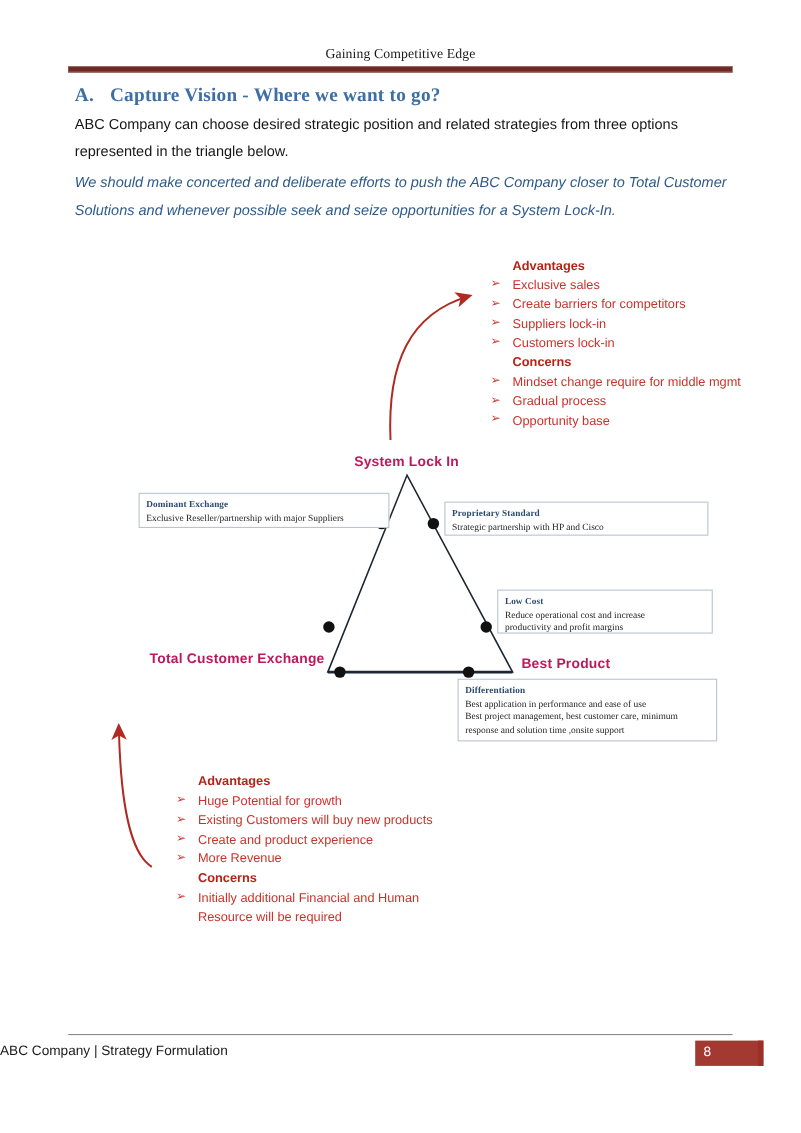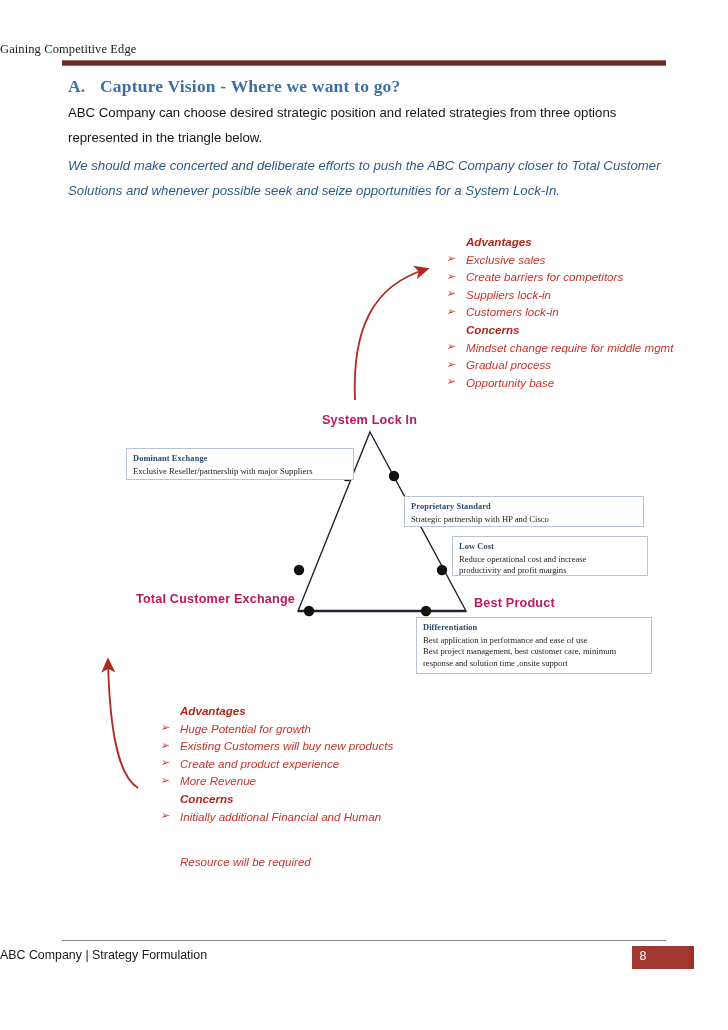--- a/index.html
+++ b/index.html
@@ -20,21 +20,21 @@
     width: 728px;
     height: 1030px;
     background: #ffffff;
   }
 
   
   .header-title {
     position: absolute;
     left: 0; top: 42px;
     width: 728px;
-    text-align: left;
+    text-align: center;
     font-family: "Liberation Serif", serif;
     font-size: 12.5px;
     color: #1a1a1a;
     letter-spacing: .1px;
   }
   .header-rule {
     position: absolute;
     left: 62px; top: 60px;
     width: 604px;
     height: 4px;
@@ -72,42 +72,40 @@
     color: #2e5a8a;
   }
 
   
   .red-list {
     position: absolute;
     font-family: "Liberation Sans", sans-serif;
     font-size: 11.6px;
     color: #c8322a;
     line-height: 17.6px;
-    font-style: italic;
   }
   .red-list .hdr {
     font-weight: bold;
     color: #b42318;
     padding-left: 28px;
   }
   .red-list .row {
     position: relative;
     padding-left: 28px;
     white-space: nowrap;
   }
   .red-list .row .bullet {
     position: absolute;
     left: 8px; top: -0.5px;
     font-size: 11px;
     color: #d0342c;
   }
   .red-list .cont {
     padding-left: 28px;
     white-space: nowrap;
-    margin-top: 28px;
   }
   .list-top { left: 438px; top: 233px; }
   .list-bottom { left: 152px; top: 702px; }
 
   
   .diagram {
     position: absolute;
     left: 0; top: 400px;
     width: 728px;
     height: 290px;
@@ -141,21 +139,21 @@
   .dgm-box .t {
     font-weight: bold;
     font-size: 8.4px;
     color: #2b4a6f;
     margin-bottom: 1px;
     letter-spacing: .1px;
   }
   .dgm-box .t.muted { color: #6f8aa8; }
 
   .box-dominant    { left: 126px; top: 48px;  width: 228px; height: 32px; }
-  .box-proprietary { left: 404px; top: 56px;  width: 240px; height: 31px; margin-top: 40px; }
+  .box-proprietary { left: 404px; top: 56px;  width: 240px; height: 31px; }
   .box-horizontal  { left: 108px; top: 124px; width: 212px; height: 52px; }
   .box-lowcost     { left: 452px; top: 136px; width: 196px; height: 40px; }
   .box-redefine    { left: 152px; top: 217px; width: 236px; height: 46px; }
   .box-diff        { left: 416px; top: 217px; width: 236px; height: 57px; }
 
   
   .footer-rule {
     position: absolute;
     left: 62px; top: 940px;
     width: 604px;

